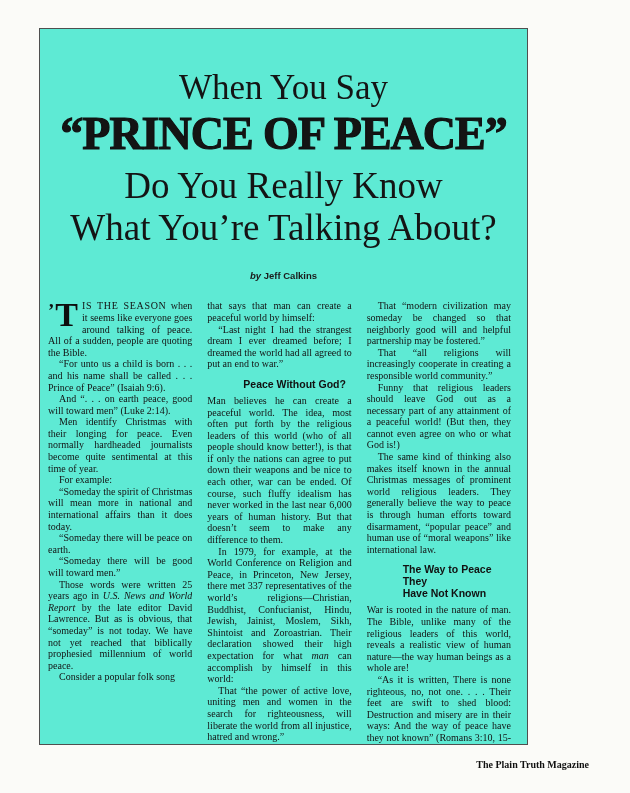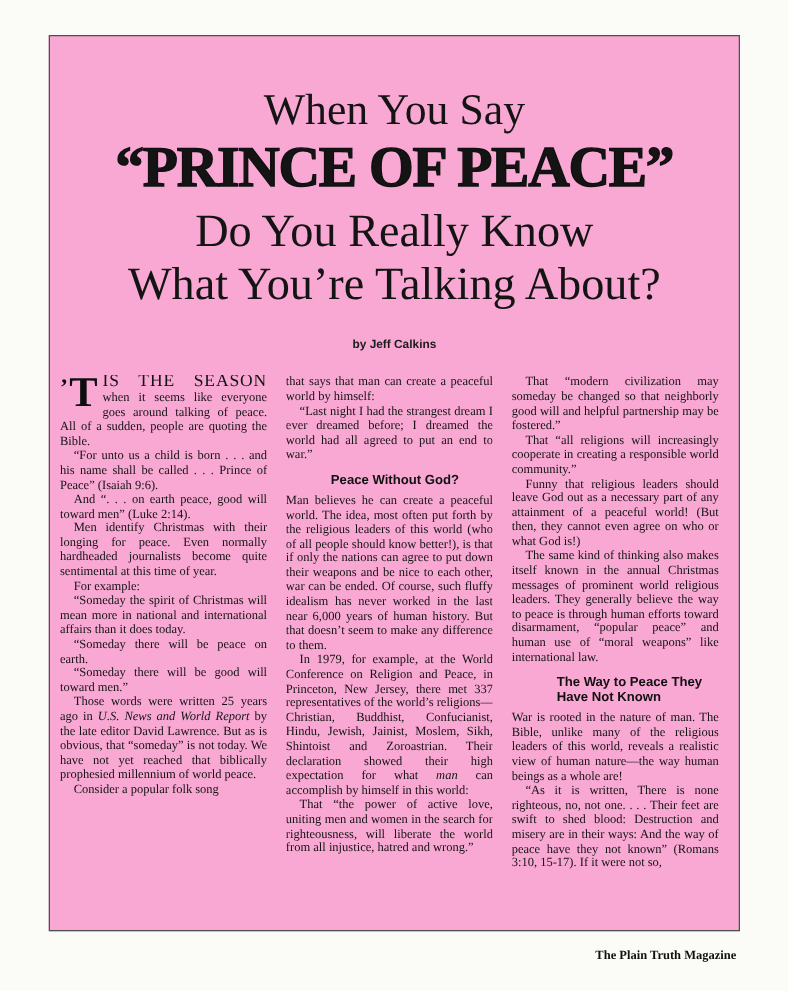--- a/index.html
+++ b/index.html
@@ -6,41 +6,41 @@
   body{
     width:630px;height:793px;
     background:#fbfbf8;
     color:#141414;
     font-family:"Liberation Serif",serif;
     position:relative;
     overflow:hidden;
   }
   .frame{
     position:absolute;left:39px;top:28px;
-    width:553px;height:717px;
+    width:489px;height:717px;
     border:1px solid #4f4f4f;
     box-sizing:border-box;
-    background:#f9a8d4;
+    background:#5eead4;
   }
   .titles{text-align:center;margin-top:41px;}
   .t1{font-size:35px;line-height:1.05;letter-spacing:0px;}
   .t2{
     font-size:46px;font-weight:bold;line-height:1.02;margin-top:4px;
     letter-spacing:-1px;
     -webkit-text-stroke:1.1px #101010;
     white-space:nowrap;
   }
   .t3{font-size:37px;line-height:1.05;margin-top:9px;text-align:center;}
   .t4{font-size:37px;line-height:1.05;margin-top:3px;}
   .byline{
     margin-top:23px;text-align:center;
     font-family:"Liberation Sans",sans-serif;
     font-size:9.5px;font-weight:bold;color:#1b1b1b;
   }
-  .byline .by{}
+  .byline .by{font-style:italic;}
   .cols{
     display:flex;gap:15px;
     padding:19px 16px 0 8px;
   }
   .col{
     flex:1;min-width:0;
     font-size:10px;line-height:11.6px;
     text-align:justify;
     height:443px;overflow:hidden;
     color:#131313;
@@ -61,21 +61,21 @@
     font-weight:bold;
     font-size:34px;line-height:27px;
     padding:1px 4px 0 0;
     color:#0e0e0e;
   }
   .dc-mark{
     font-size:19px;
     position:relative;top:-9px;
     margin-right:1px;
   }
-  .smallcaps{font-size:14px;letter-spacing:0.7px;}
+  .smallcaps{font-size:10px;letter-spacing:0.7px;}
   .footer{
     position:absolute;top:759px;right:41px;
     font-size:10px;font-weight:bold;
     font-family:"Liberation Serif",serif;
     color:#101010;
   }
 </style>
 </head>
 <body>
 

